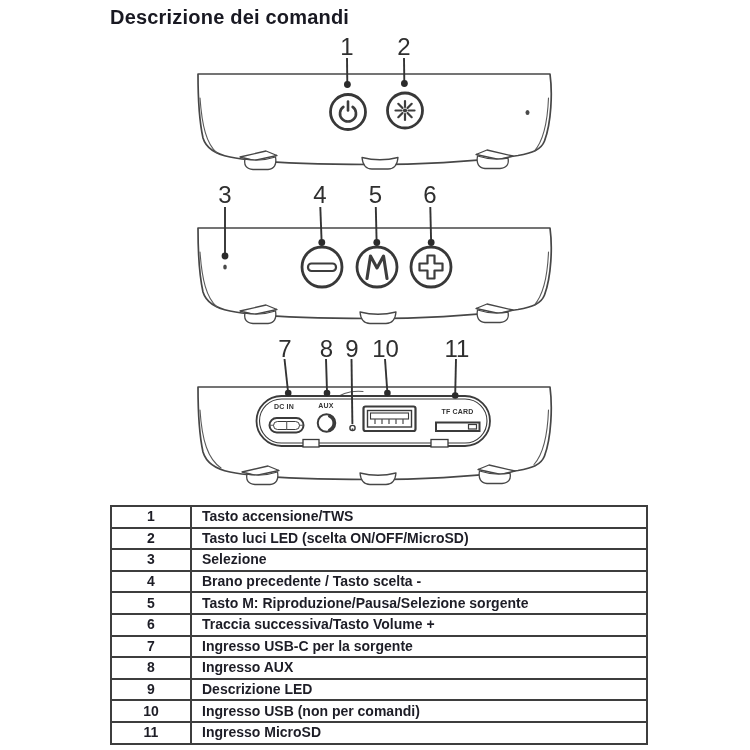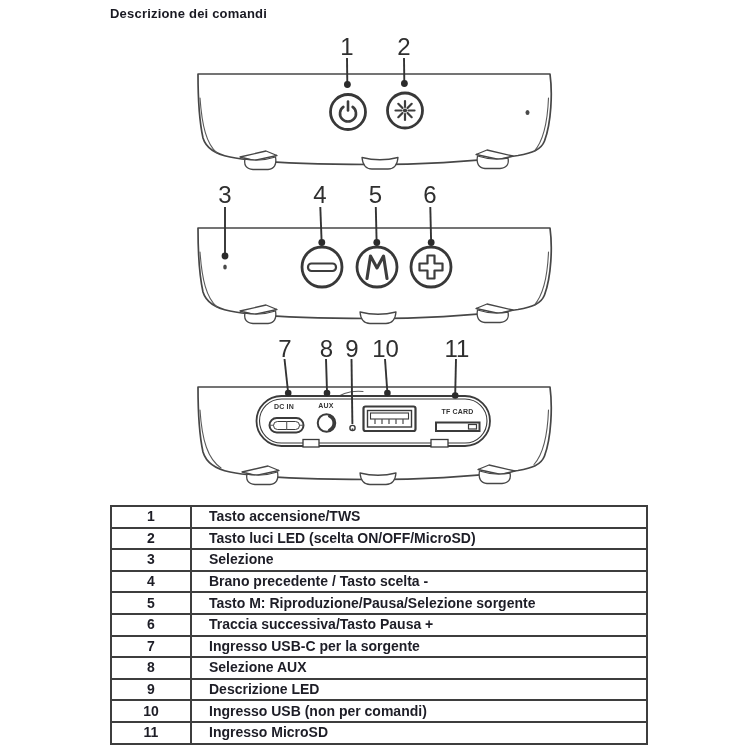--- a/index.html
+++ b/index.html
@@ -1,38 +1,38 @@
 <!DOCTYPE html>
 <html><head>
 <meta charset="utf-8">
 <style>
   html,body{margin:0;padding:0;background:#ffffff;}
   .page{position:relative;width:750px;height:750px;background:#ffffff;overflow:hidden;
         font-family:"Liberation Sans",sans-serif;}
-  .title{position:absolute;left:110px;top:6px;margin:0;font-size:13px;font-weight:bold;
+  .title{position:absolute;left:110px;top:6px;margin:0;font-size:20px;font-weight:bold;
          color:#191922;letter-spacing:.2px;}
   .figure{position:absolute;left:0;top:0;width:750px;height:500px;}
   
   .ln{stroke:#474747;fill:none;stroke-width:1.7;stroke-linecap:round;stroke-linejoin:round;}
   .lnthin{stroke:#5a5a5a;fill:none;stroke-width:1.1;stroke-linecap:round;}
   .btn{stroke:#383838;fill:#ffffff;stroke-width:2.8;}
   .iconln{stroke:#3d3d3d;fill:none;stroke-width:2.6;stroke-linecap:round;stroke-linejoin:round;}
   .iconsh{stroke:#3d3d3d;fill:#ffffff;stroke-width:2.2;stroke-linejoin:round;}
   .lead{stroke:#333333;stroke-width:1.9;fill:none;}
   .dot{fill:#2b2b2b;stroke:none;}
   .num{font-family:"Liberation Sans",sans-serif;font-size:24px;fill:#2f2f2f;text-anchor:middle;}
   .plabel{font-family:"Liberation Sans",sans-serif;font-size:7px;font-weight:bold;fill:#333333;text-anchor:middle;letter-spacing:.2px;}
   .port{stroke:#3b3b3b;fill:#ffffff;}
   
   .ctable{position:absolute;left:110px;top:505px;width:538px;border-collapse:collapse;
           table-layout:fixed;}
   .ctable td{border:2px solid #3e3e3e;height:19.6px;padding:0;
              font-size:14px;font-weight:bold;color:#1d1d26;line-height:19px;}
   .ctable td.cnum{width:78px;text-align:center;}
-  .ctable td.cdesc{padding-left:17px;}
+  .ctable td.cdesc{padding-left:10px;}
 </style>
 </head>
 <body>
 
 <div class="page">
 
   <h1 class="title">Descrizione dei comandi</h1>
 
   <svg class="figure" viewBox="0 0 750 500">
     <defs>
@@ -237,29 +237,29 @@
       <tr>
         <td class="cnum">4</td>
         <td class="cdesc">Brano precedente / Tasto scelta -</td>
       </tr>
       <tr>
         <td class="cnum">5</td>
         <td class="cdesc">Tasto M: Riproduzione/Pausa/Selezione sorgente</td>
       </tr>
       <tr>
         <td class="cnum">6</td>
-        <td class="cdesc">Traccia successiva/Tasto Pausa +</td>
+        <td class="cdesc">Traccia successiva/Tasto Volume +</td>
       </tr>
       <tr>
         <td class="cnum">7</td>
         <td class="cdesc">Ingresso USB-C per la sorgente</td>
       </tr>
       <tr>
         <td class="cnum">8</td>
-        <td class="cdesc">Selezione AUX</td>
+        <td class="cdesc">Ingresso AUX</td>
       </tr>
       <tr>
         <td class="cnum">9</td>
         <td class="cdesc">Descrizione LED</td>
       </tr>
       <tr>
         <td class="cnum">10</td>
         <td class="cdesc">Ingresso USB (non per comandi)</td>
       </tr>
       <tr>

